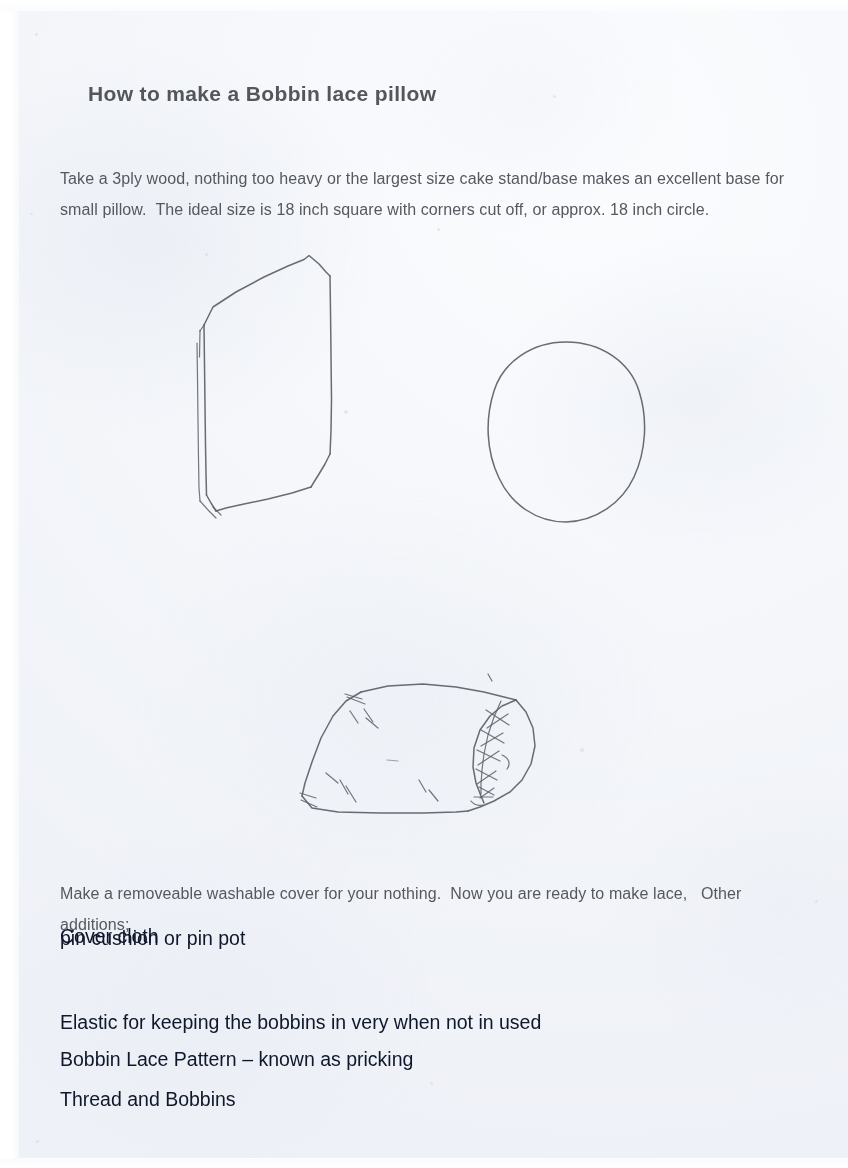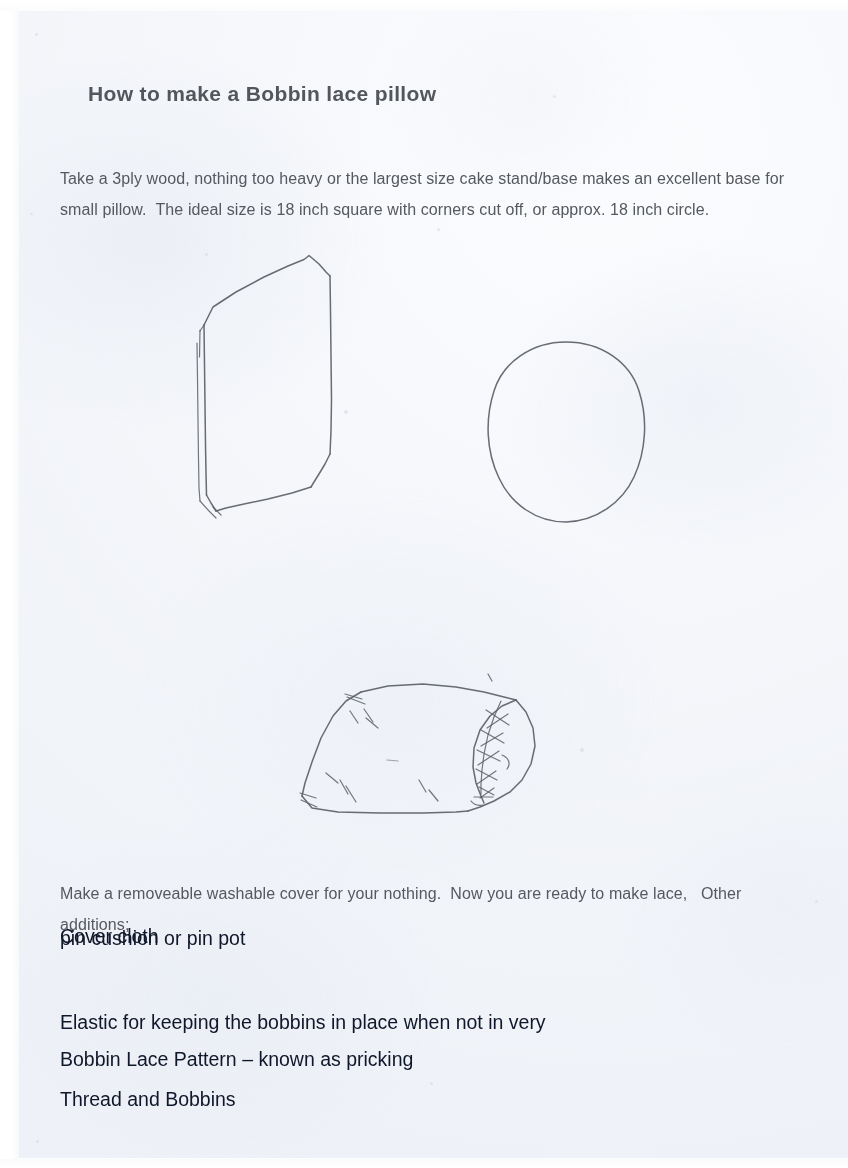--- a/index.html
+++ b/index.html
@@ -202,17 +202,17 @@
 
     <path class="ink ink-thin" d="M99,90 L110,91" style="opacity:.55"></path>
 
     <path class="ink ink-thin" d="M200,4 L204,11"></path>
   </svg>
 
   <p class="txt" id="para3">Make a removeable washable cover for your nothing.  Now you are ready to make lace,   Other additions;</p>
 
   <div class="listitem" id="li0">pin cushion or pin pot</div>
   <div class="listitem" id="li1">Cover cloth</div>
-  <div class="listitem" id="li2">Elastic for keeping the bobbins in place when not in very</div>
+  <div class="listitem" id="li2">Elastic for keeping the bobbins in very when not in used</div>
   <div class="listitem" id="li3">Bobbin Lace Pattern – known as pricking</div>
   <div class="listitem" id="li4">Thread and Bobbins</div>
 
 </div>
 
 </body></html>

